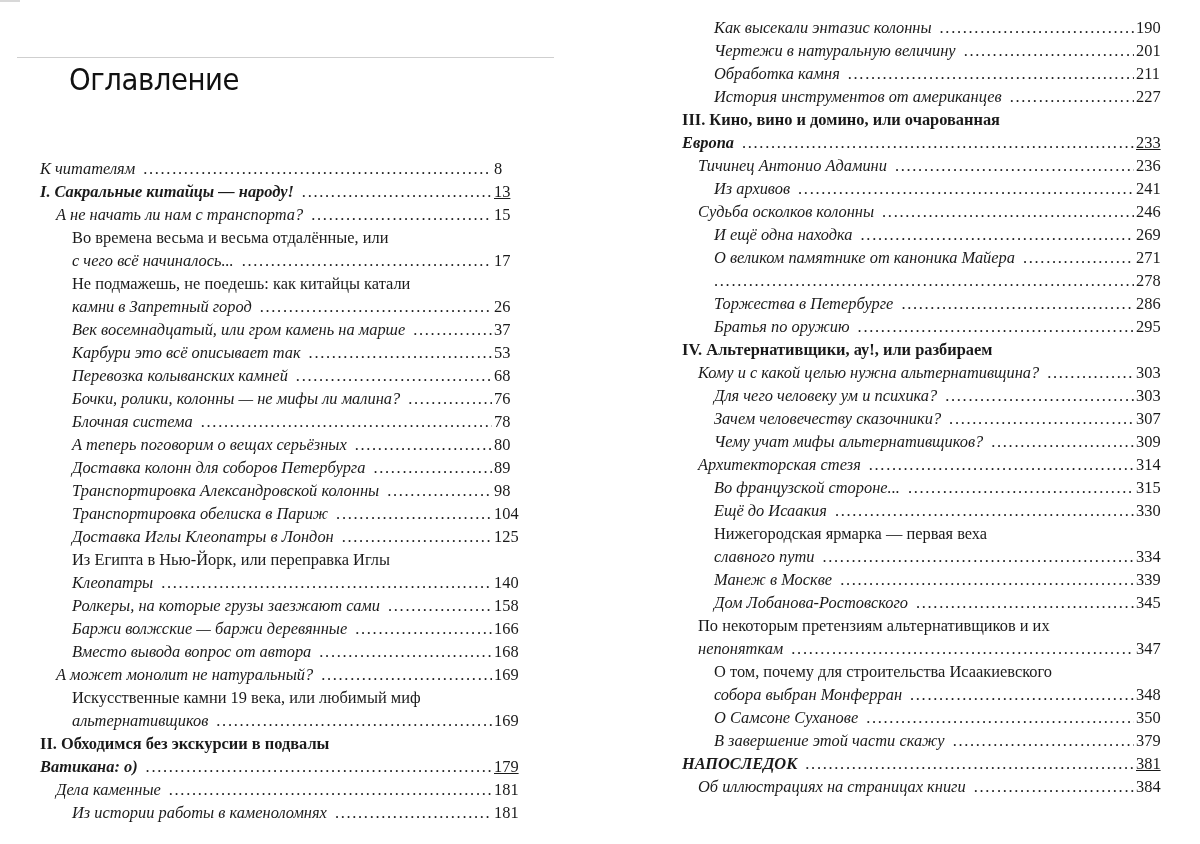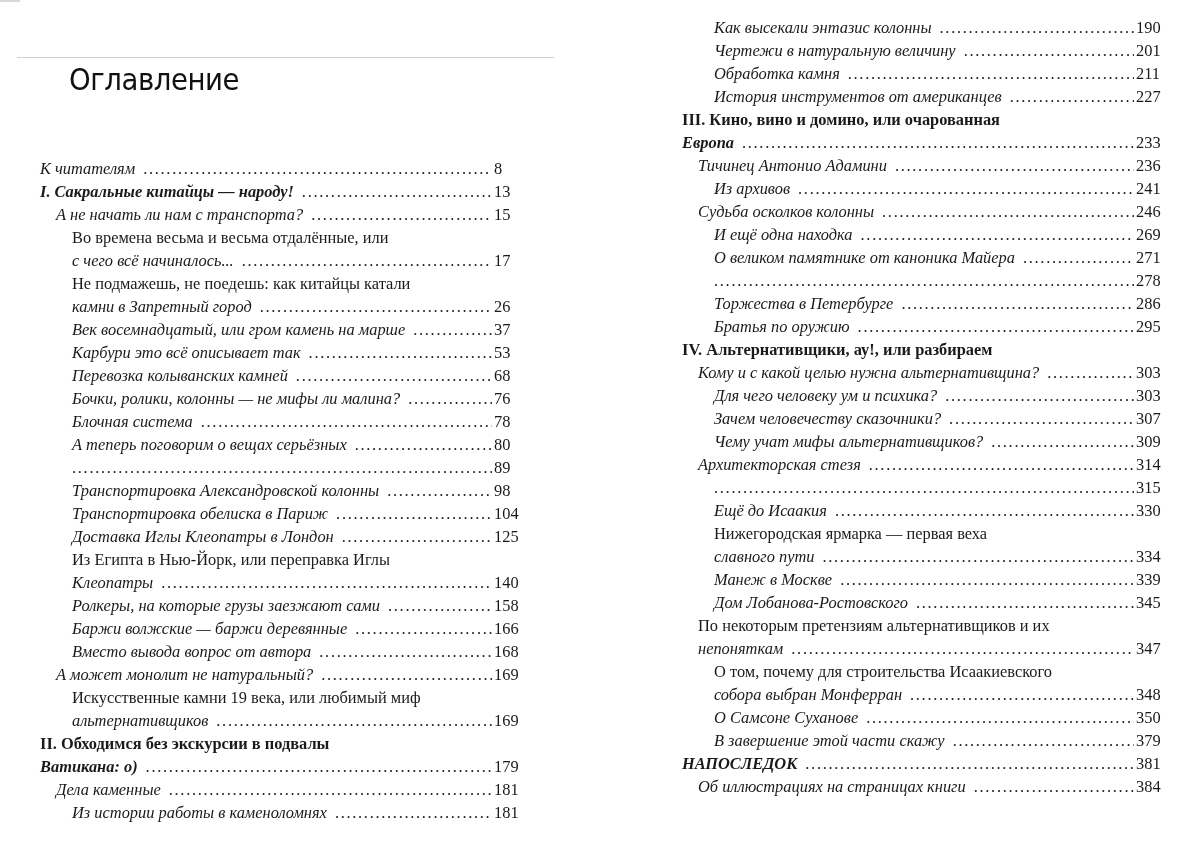--- a/index.html
+++ b/index.html
@@ -49,21 +49,21 @@
       font-weight: normal; letter-spacing: 1.3px; color: #222;
     }
     .last-line .dots::before {
       content: ". . . . . . . . . . . . . . . . . . . . . . . . . . . . . . . . . . . . . . . . . . . . . . . . . . . . . . . . . . . . . . . . . . . . . . . . . . . . . . . . . . . . . . . . . . . . . . . . . . . . . . . . . . . .";
       letter-spacing: -1.2px;
     }
     .last-line .num {
       flex: 0 0 30px; font-weight: normal;
       padding-left: 2px;
     }
-    .entry.bold .last-line .num { font-weight: normal; }
+    .entry.bold .last-line .num { font-weight: normal; text-decoration: underline; }
   </style>
 </head>
 <body>
 
 <div class="page page-left">
   <div class="edge-mark"></div>
   <div class="header-rule"></div>
   <div class="toc-title">Оглавление</div>
   <div class="toc toc-left">
       <div class="entry lvl-0">
@@ -140,20 +140,21 @@
       </div>
       <div class="entry lvl-2">
         <div class="last-line">
           <span class="txt">А теперь поговорим о вещах серьёзных</span>
           <span class="dots"></span>
           <span class="num">80</span>
         </div>
       </div>
       <div class="entry lvl-2">
         <div class="last-line">
+          <span class="txt">Доставка колонн для соборов Петербурга</span>
           <span class="dots"></span>
           <span class="num">89</span>
         </div>
       </div>
       <div class="entry lvl-2">
         <div class="last-line">
           <span class="txt">Транспортировка Александровской колонны</span>
           <span class="dots"></span>
           <span class="num">98</span>
         </div>
@@ -367,20 +368,21 @@
       </div>
       <div class="entry lvl-1">
         <div class="last-line">
           <span class="txt">Архитекторская стезя</span>
           <span class="dots"></span>
           <span class="num">314</span>
         </div>
       </div>
       <div class="entry lvl-2">
         <div class="last-line">
+          <span class="txt">Во французской стороне...</span>
           <span class="dots"></span>
           <span class="num">315</span>
         </div>
       </div>
       <div class="entry lvl-2">
         <div class="last-line">
           <span class="txt">Ещё до Исаакия</span>
           <span class="dots"></span>
           <span class="num">330</span>
         </div>

